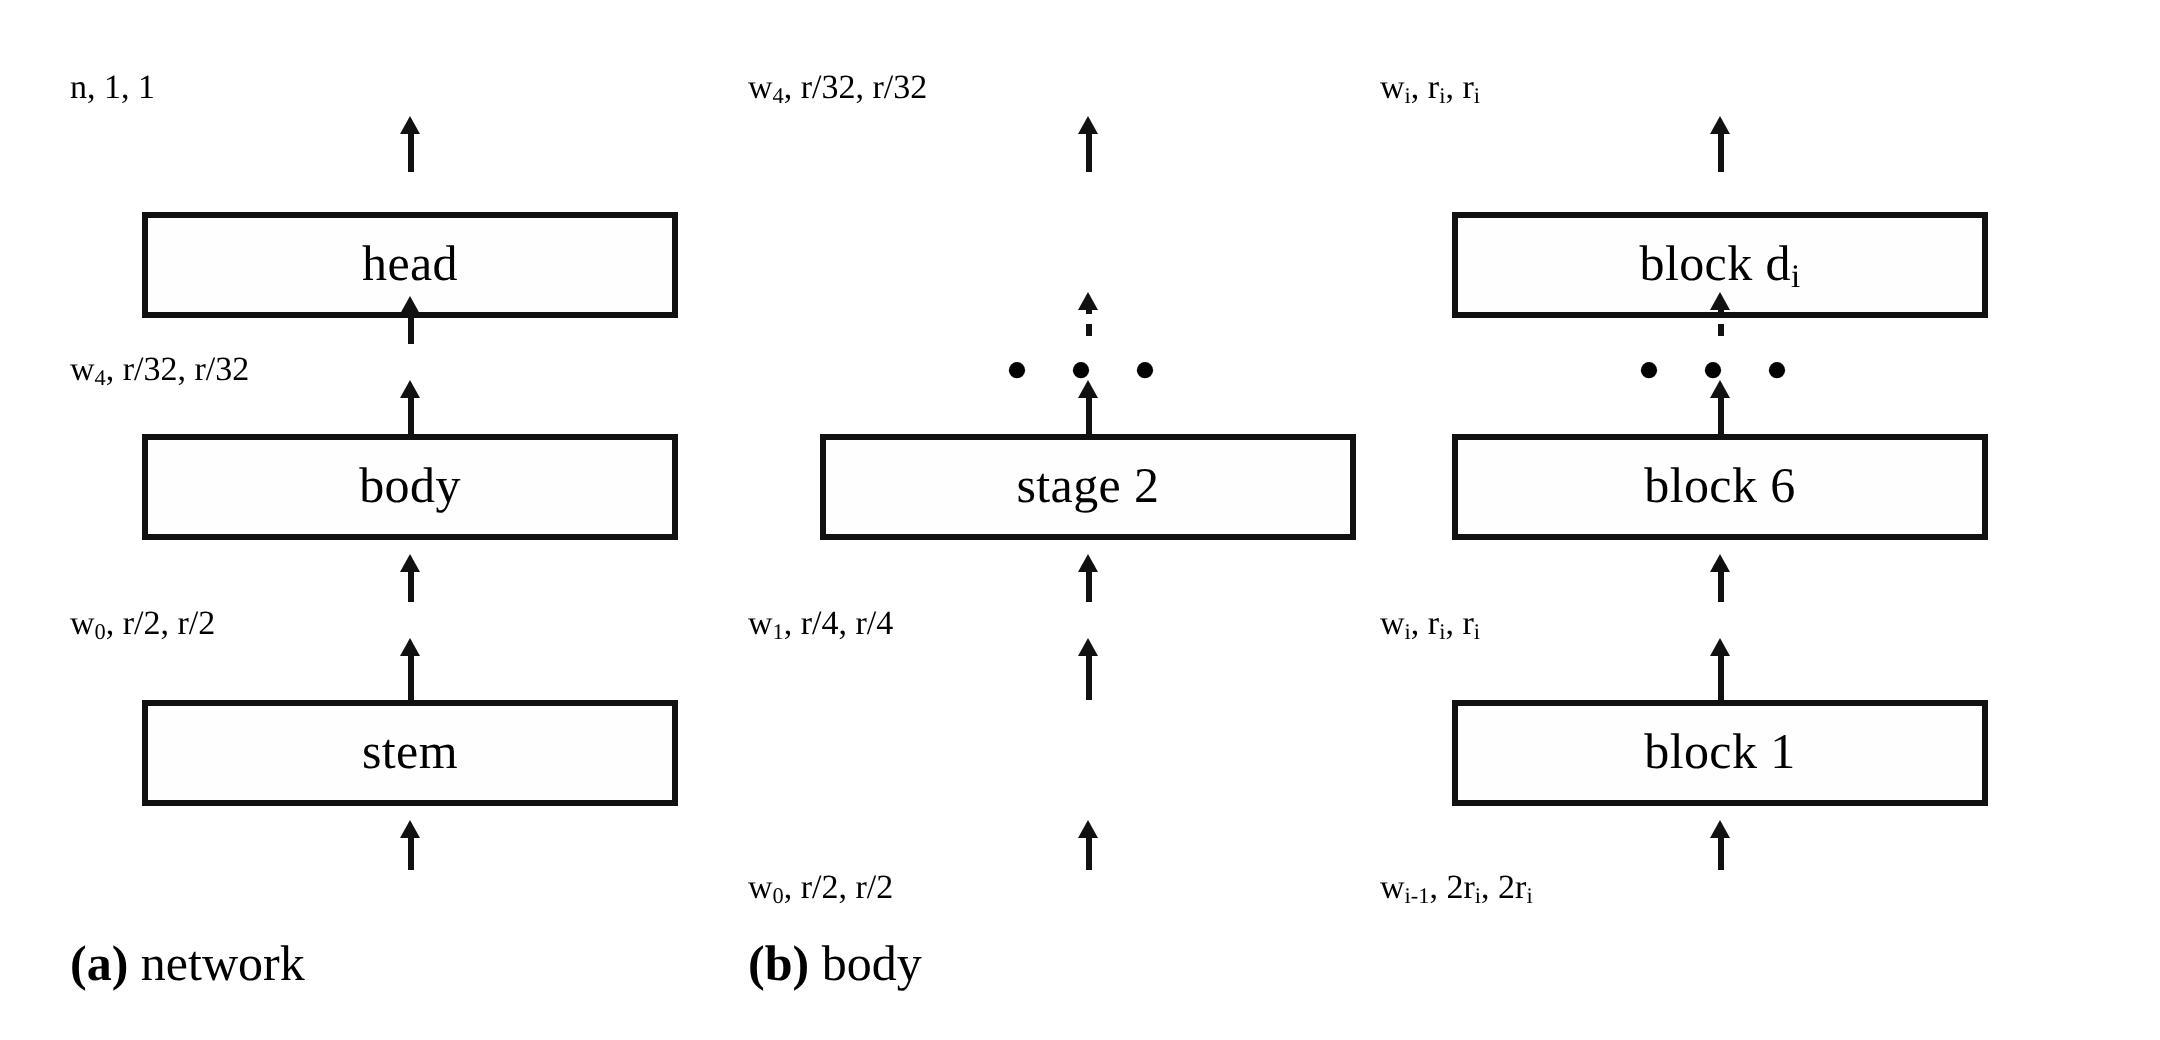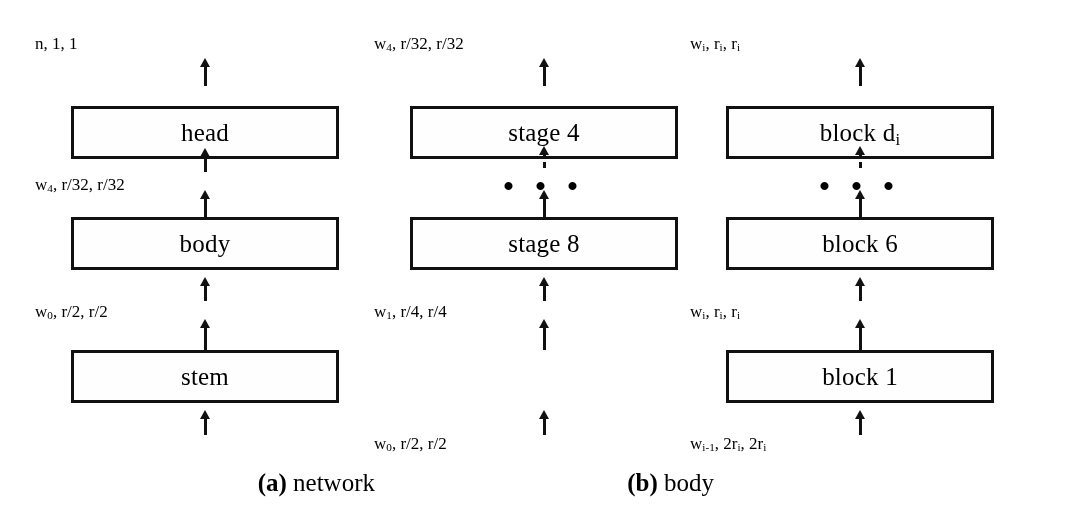--- a/index.html
+++ b/index.html
@@ -130,21 +130,21 @@
     letter-spacing: 7px;
     font-weight: 700;
   }
 
   
   .caption {
     position: absolute;
     left: 0;
     width: 340px;
     top: 470px;
-    text-align: right;
+    text-align: left;
     font-size: 25px;
     line-height: 1;
     white-space: nowrap;
   }
   .caption .tag {
     font-weight: 700;
   }
 </style>
 </head>
 <body>
@@ -218,38 +218,35 @@
 
     <div class="edge-label lbl-out">
       <span>w</span><sub>4</sub><span>, r/32, r/32</span>
     </div>
 
     <div class="arrow a-out">
       <div class="head"></div>
       <div class="shaft"></div>
     </div>
 
-    <div class="node-box row-top">
-      <span class="node-label">stage 4</span>
-    </div>
 
     <div class="arrow a-dash-in dashed">
       <div class="head"></div>
       <div class="shaft"></div>
     </div>
 
     <div class="ellipsis">• • •</div>
 
     <div class="arrow a-mid-out">
       <div class="head"></div>
       <div class="shaft"></div>
     </div>
 
     <div class="node-box row-mid">
-      <span class="node-label">stage 8</span>
+      <span class="node-label">stage 2</span>
     </div>
 
     <div class="arrow a-mid-in">
       <div class="head"></div>
       <div class="shaft"></div>
     </div>
 
     <div class="edge-label lbl-lower">
       <span>w</span><sub>1</sub><span>, r/4, r/4</span>
     </div>

